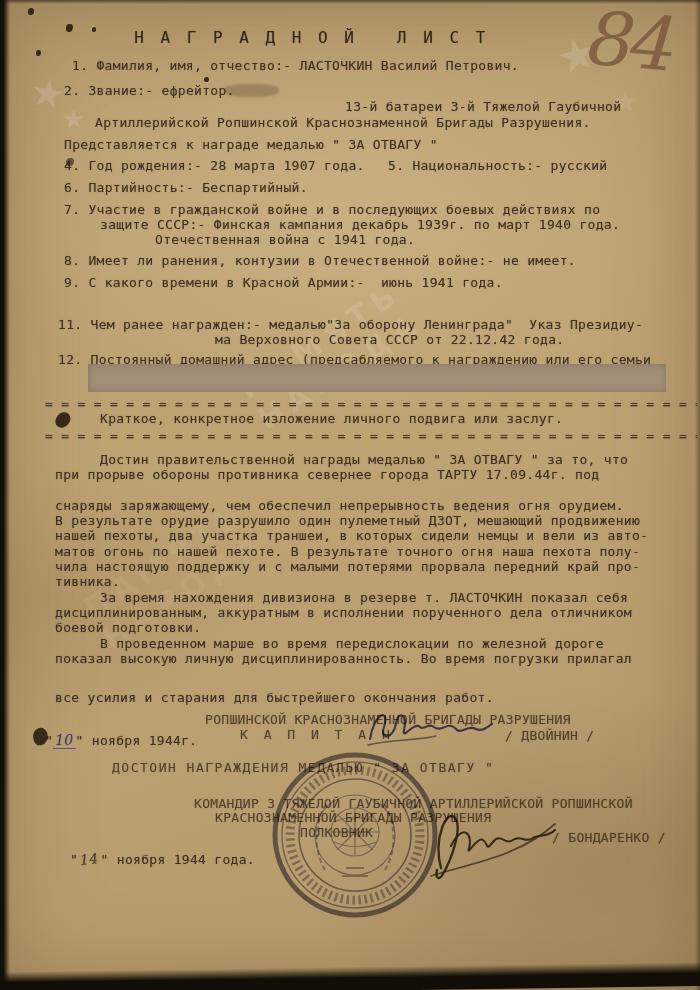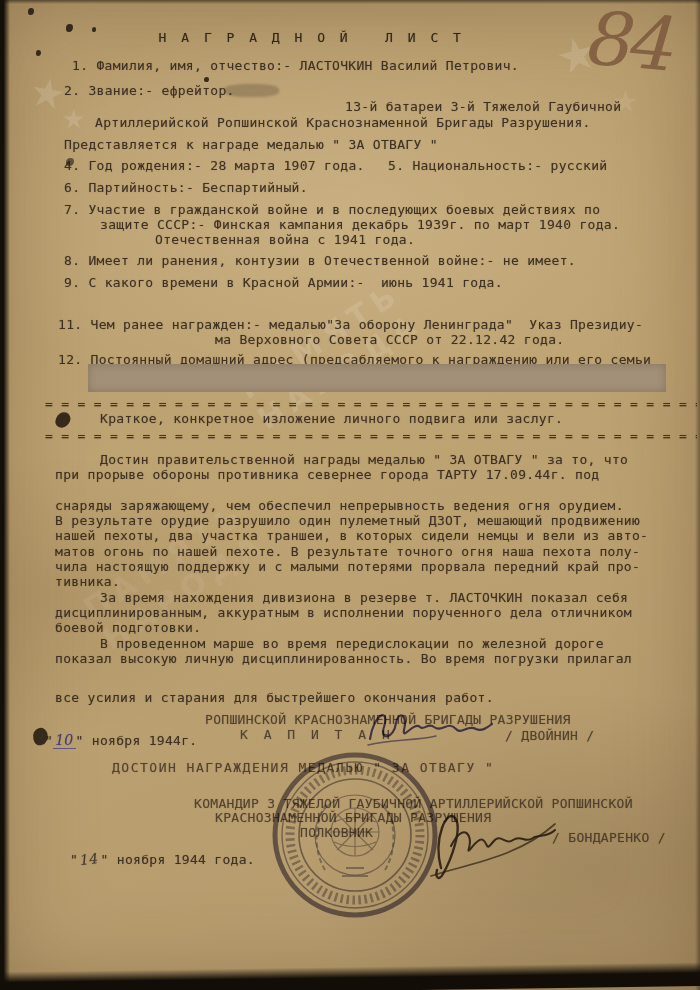--- a/index.html
+++ b/index.html
@@ -12,21 +12,21 @@
       linear-gradient(160deg,#b89d6f 0%,#bea373 45%,#b3996c 100%);
     box-shadow: inset 0 0 90px rgba(80,55,25,.35);
     font-family:"DejaVu Sans Mono","Liberation Mono",monospace;
   }
   .tw{
     position:absolute;white-space:pre;font-size:13px;line-height:15px;
     color:rgba(52,40,28,.88);text-shadow:0 0 1px rgba(60,45,30,.45);
     letter-spacing:.3px;
   }
   .faded{color:rgba(58,45,33,.70);}
-  .title{width:623px;text-align:center;font-size:13px;letter-spacing:3.5px;color:rgba(45,34,24,.92);}
+  .title{width:623px;text-align:center;font-size:16px;letter-spacing:3.5px;color:rgba(45,34,24,.92);}
   .divider{width:652px;height:15px;overflow:hidden;color:rgba(52,40,28,.80);}
   .verdict{letter-spacing:1.5px;}
   .rank1{letter-spacing:4px;}
   .redaction{position:absolute;left:88px;top:364px;width:578px;height:28px;
     background:#a39078;box-shadow:inset 0 0 8px rgba(40,30,18,.25);border-radius:1px;}
   .hole{position:absolute;background:#241a10;opacity:.88;border-radius:55% 45% 60% 40%;}
   .smudge{position:absolute;background:rgba(70,55,40,.28);filter:blur(1.2px);border-radius:40%;}
   .edge-left{position:absolute;left:0;top:0;width:10px;height:990px;
     background:linear-gradient(to right,#140f08 35%,rgba(20,15,8,0));}
   .edge-top{position:absolute;left:0;top:0;width:700px;height:4px;

